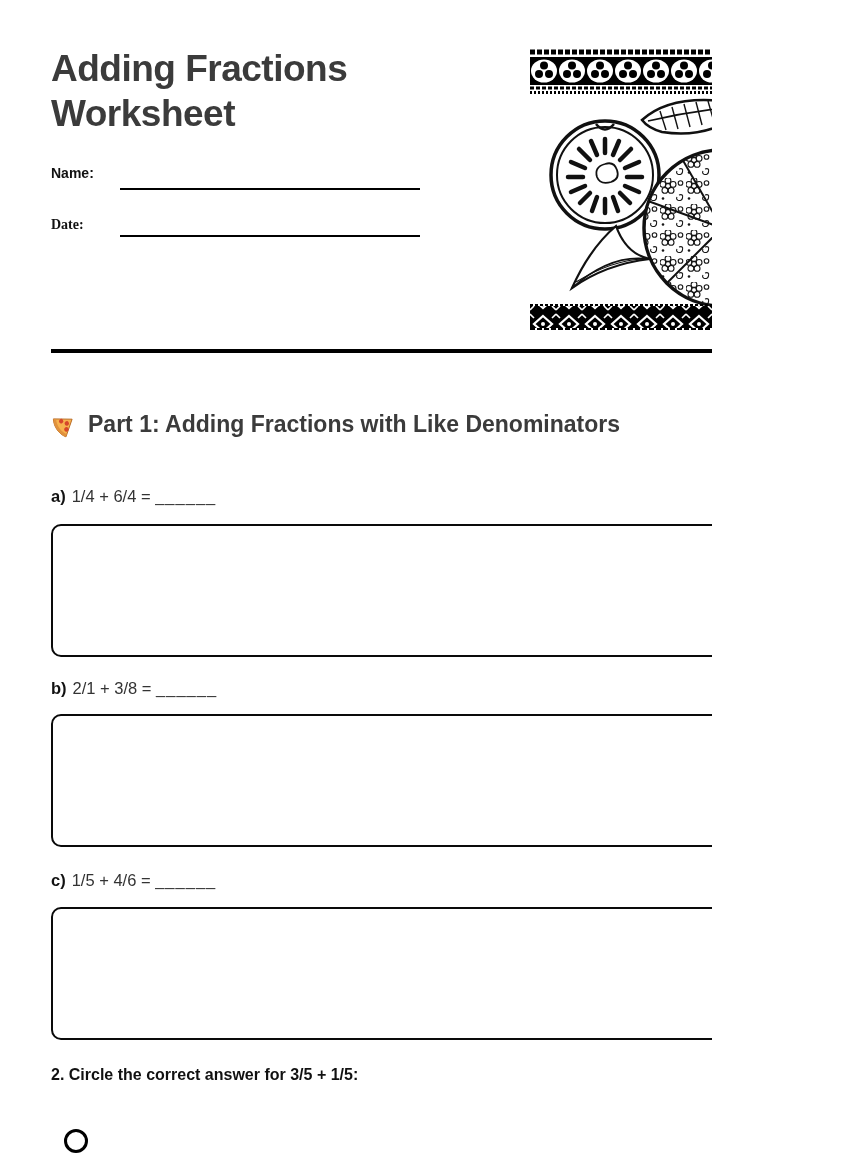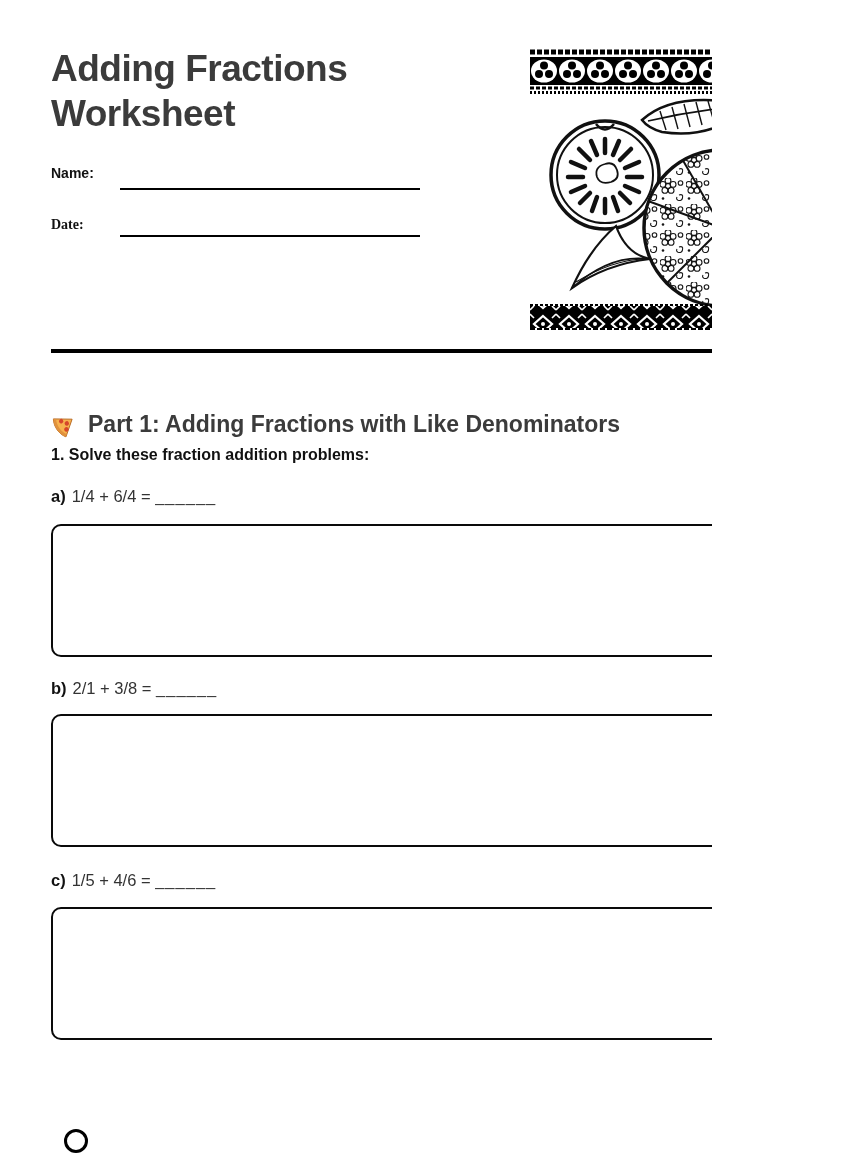--- a/index.html
+++ b/index.html
@@ -267,36 +267,36 @@
         <path d="M9,3 C4,11 4,21 9,29 L27,16 Z" fill="#f7b24e" stroke="#b5651d" stroke-width="1"></path>
         <path d="M9,3 C4,11 4,21 9,29 L11.5,27 C7.5,20 7.5,12 11.5,5 Z" fill="#e0913d"></path>
         <circle cx="15" cy="10.5" r="2.6" fill="#d6472b"></circle>
         <circle cx="19" cy="16.5" r="2.6" fill="#d6472b"></circle>
         <circle cx="14.5" cy="22" r="2.6" fill="#d6472b"></circle>
       </g>
     </svg>
     <span class="heading-text">Part 1: Adding Fractions with Like Denominators</span>
   </div>
 
-  <div class="prompt" style="top:446px;">1. Solve these fraction addition problems:</div>
 
   <div class="problem-line" style="top:487px;">
     <span class="p-label">a)</span><span>1/4 + 6/4 =</span> <span class="p-blank">______</span>
   </div>
   <div class="answer-box" style="top:524px;"></div>
 
   <div class="problem-line" style="top:679px;">
     <span class="p-label">b)</span><span>2/1 + 3/8 =</span> <span class="p-blank">______</span>
   </div>
   <div class="answer-box" style="top:714px;"></div>
 
   <div class="problem-line" style="top:871px;">
     <span class="p-label">c)</span><span>1/5 + 4/6 =</span> <span class="p-blank">______</span>
   </div>
   <div class="answer-box" style="top:907px;"></div>
 
+  <div class="prompt" style="top:1066px;">2. Circle the correct answer for 3/5 + 1/5:</div>
 
   <div class="option-row">
     <div class="radio-circle"></div>
     <span class="option-label">4/10</span>
   </div>
 
 </div>
 
 </body></html>

